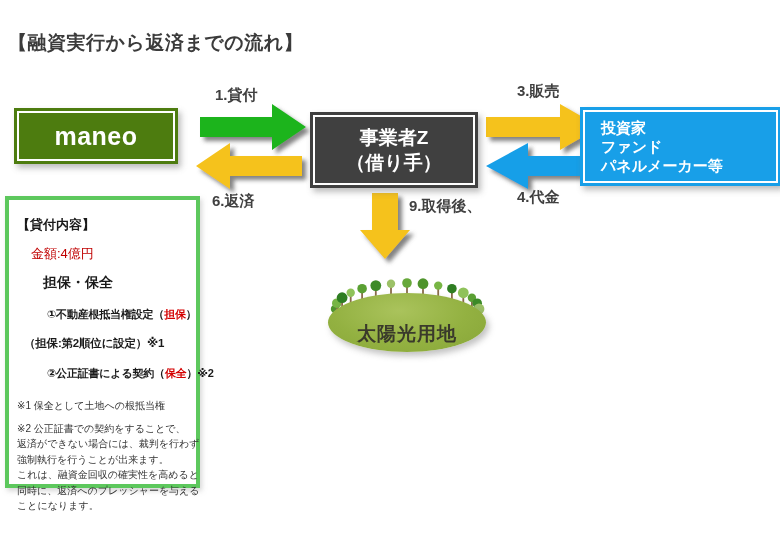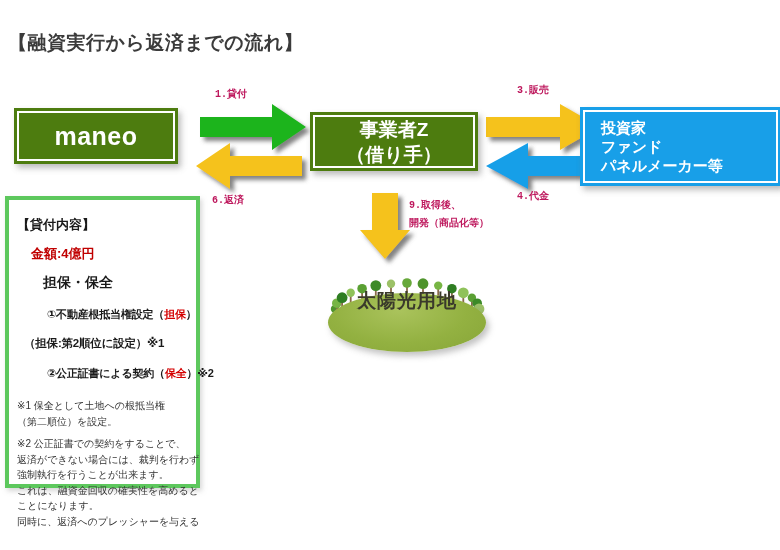--- a/index.html
+++ b/index.html
@@ -13,50 +13,50 @@
   }
   
   .flow-box{position:absolute;padding:3px;box-sizing:border-box;box-shadow:3px 4px 6px rgba(110,110,110,.45);}
   .flow-box-inner{
     border:2px solid #fff;width:100%;height:100%;box-sizing:border-box;
     display:flex;flex-direction:column;align-items:center;justify-content:center;
     color:#fff;font-weight:bold;text-align:center;
   }
   .box-maneo{left:14px;top:108px;width:164px;height:56px;background:#4d7c0f;}
   .box-maneo .flow-box-inner{font-size:25px;letter-spacing:.5px;}
-  .box-borrower{left:310px;top:112px;width:168px;height:59px;background:#4d7c0f;}
+  .box-borrower{left:310px;top:112px;width:168px;height:76px;background:#404040;}
   .box-borrower .flow-box-inner{font-size:19px;line-height:25px;}
   .box-investors{left:580px;top:107px;width:201px;height:79px;background:#189fe8;}
   .box-investors .flow-box-inner{align-items:flex-start;padding-left:16px;font-size:15px;line-height:19px;text-align:left;}
   
-  .flow-label{position:absolute;font-size:10px;font-weight:600;color:#be185d;white-space:nowrap;line-height:18px;font-family:Liberation Mono, monospace;}
+  .flow-label{position:absolute;font-size:15px;font-weight:600;color:#404040;white-space:nowrap;line-height:18px;}
   .label-lend{left:215px;top:86px;}
   .label-repay{left:212px;top:192px;}
   .label-sell{left:517px;top:82px;}
   .label-payment{left:517px;top:188px;}
   .label-develop{left:409px;top:197px;}
   
   .svg-layer{position:absolute;left:0;top:0;width:780px;height:550px;pointer-events:none;}
   .z1{z-index:1}.z3{z-index:3}.z4{z-index:4}.z5{z-index:5}
   
   .land-ellipse{
     position:absolute;left:328px;top:293px;width:158px;height:59px;border-radius:50%;
     background:radial-gradient(ellipse at 45% 30%, #aac35c 0%, #93b141 55%, #87a538 100%);
     box-shadow:3px 4px 6px rgba(120,120,120,.45);
-    display:flex;align-items:flex-start;justify-content:center;z-index:2;
+    display:flex;align-items:flex-end;justify-content:center;z-index:2;
   }
   .land-label{font-size:19px;font-weight:bold;color:#3a3a2b;transform:translateY(-5px);letter-spacing:1px;white-space:nowrap;}
   
   .detail-box{
     position:absolute;left:5px;top:196px;width:195px;height:292px;box-sizing:border-box;
     border:4px solid #5dc85d;background:#fff;padding:16px 6px 6px 8px;z-index:4;
     box-shadow:2px 3px 5px rgba(140,140,140,.35);color:#222;
   }
   .detail-header{font-size:13px;font-weight:bold;color:#1a1a1a;white-space:nowrap;}
-  .detail-amount{font-size:13px;font-weight:bold;color:#c00000;margin:11px 0 0 14px;white-space:nowrap;}
+  .detail-amount{font-size:13px;font-weight:normal;color:#c00000;margin:11px 0 0 14px;white-space:nowrap;}
   .detail-security{font-size:14px;font-weight:bold;color:#1a1a1a;margin:11px 0 0 26px;white-space:nowrap;}
   .detail-item{font-size:11px;font-weight:bold;color:#1a1a1a;margin-top:15px;white-space:nowrap;letter-spacing:-0.2px;margin-left:30px;}
   .detail-item-sub{font-size:11.5px;font-weight:bold;color:#1a1a1a;margin:14px 0 0 7px;white-space:nowrap;letter-spacing:-0.2px;}
   .hl{color:#d40000;}
   .detail-note{font-size:10px;color:#333;margin-top:17px;line-height:15.5px;}
   .detail-note div{white-space:nowrap;}
   .note2{margin-top:7px;}
 </style>
 </head>
 <body>
@@ -135,40 +135,38 @@
       <div>パネルメーカー等</div>
     </div>
   </div>
 
   <div class="flow-label label-lend z5">1.貸付</div>
   <div class="flow-label label-repay z5">6.返済</div>
   <div class="flow-label label-sell z5">3.販売</div>
   <div class="flow-label label-payment z5">4.代金</div>
   <div class="flow-label label-develop z5">
     <div>9.取得後、</div>
-    <div>開発（商品化等）</div>
   </div>
 
   <div class="detail-box">
     <div class="detail-header">【貸付内容】</div>
     <div class="detail-amount">金額:4億円</div>
     <div class="detail-security">担保・保全</div>
 
     <div class="detail-item"><span>①不動産根抵当権設定（</span><span class="hl">担保</span><span>）</span></div>
     <div class="detail-item-sub">（担保:第2順位に設定）※1</div>
 
     <div class="detail-item"><span>②公正証書による契約（</span><span class="hl">保全</span><span>）※2</span></div>
 
     <div class="detail-note">
       <div>※1 保全として土地への根抵当権</div>
-      <div>（第二順位）を設定。</div>
     </div>
     <div class="detail-note note2">
       <div>※2 公正証書での契約をすることで、</div>
       <div>返済ができない場合には、裁判を行わず</div>
       <div>強制執行を行うことが出来ます。</div>
       <div>これは、融資金回収の確実性を高めると</div>
+      <div>同時に、返済へのプレッシャーを与える</div>
       <div>ことになります。</div>
-      <div>同時に、返済へのプレッシャーを与える</div>
     </div>
   </div>
 
 </div>
 
 </body></html>

